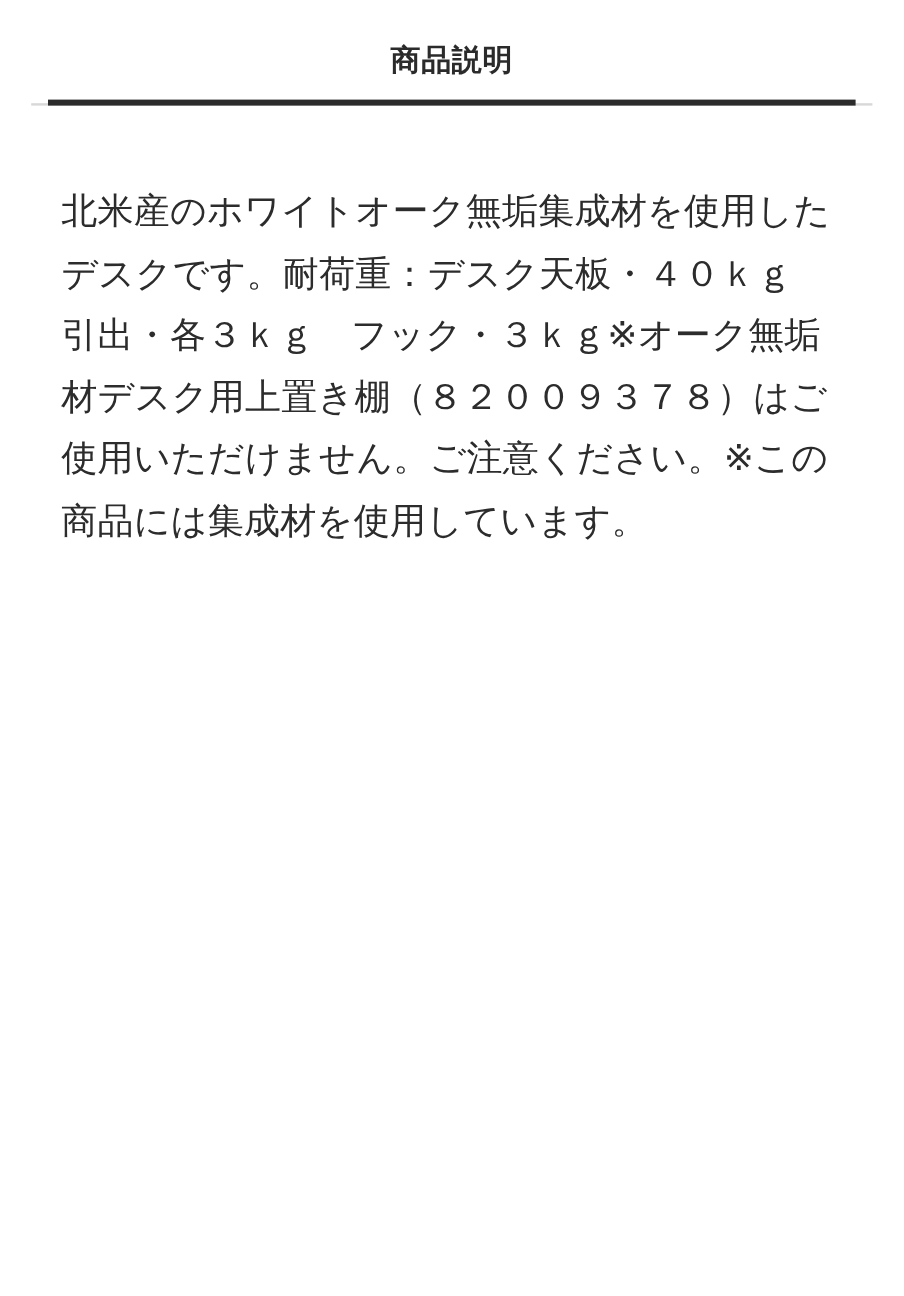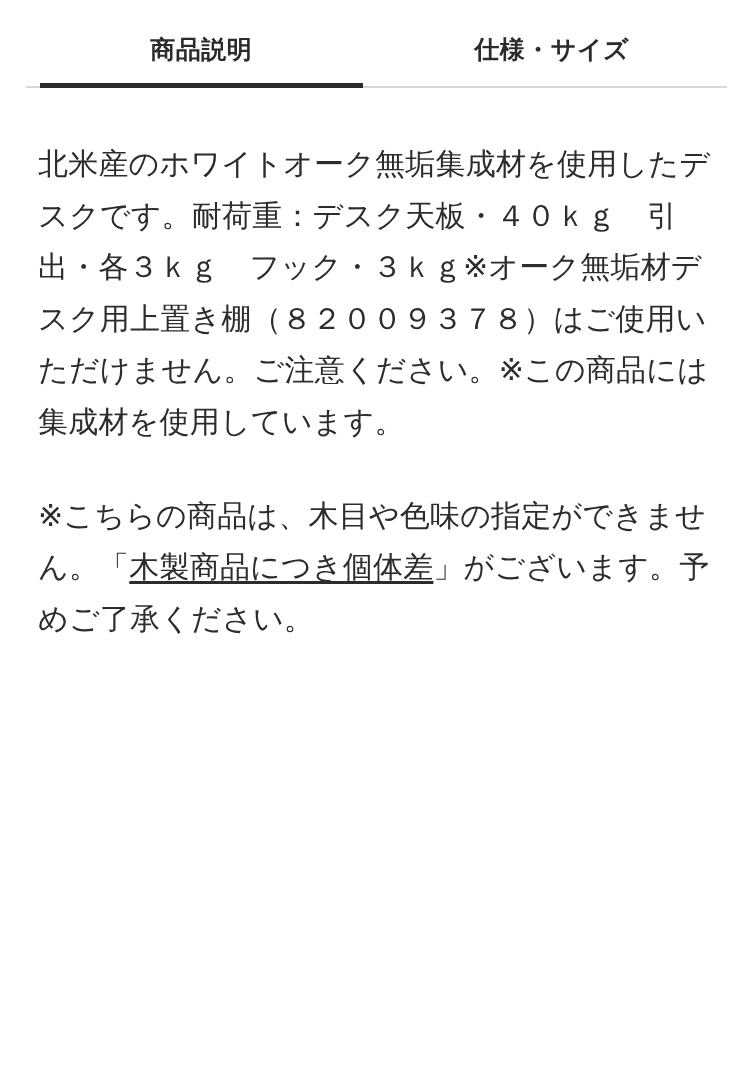--- a/index.html
+++ b/index.html
@@ -66,21 +66,21 @@
   
   .content {
     padding: 46px 34px 0 34px;
     box-sizing: border-box;
   }
   .para {
     font-size: 30px;
     line-height: 1.72;
     color: #2c2c2c;
     letter-spacing: 0.2px;
-    margin: 4px;
+    margin: 17px;
     text-align: left;
   }
   .para + .para {
     margin-top: 42px;
   }
   .underlined {
     text-decoration: underline;
     text-underline-offset: 4px;
     cursor: pointer;
   }
@@ -90,29 +90,23 @@
 </style>
 </head>
 <body>
 
 <div class="page">
 
   <div class="tabbar">
     <div class="tab active">
       <span>商品説明</span>
     </div>
-    <div class="tab">
-      <span>仕様・サイズ</span>
-    </div>
   </div>
 
   <div class="content">
 
     <p class="para">北米産のホワイトオーク無垢集成材を使用したデスクです。耐荷重：デスク天板・４０ｋｇ　引出・各３ｋｇ　フック・３ｋｇ※オーク無垢材デスク用上置き棚（８２００９３７８）はご使用いただけません。ご注意ください。※この商品には集成材を使用しています。</p>
 
 
-    <p class="para">
-      <span>※こちらの商品は、木目や色味の指定ができません。「</span><a class="underlined">木製商品につき個体差</a><span>」がございます。予めご了承ください。</span>
-    </p>
 
   </div>
 
 </div>
 
 </body></html>

